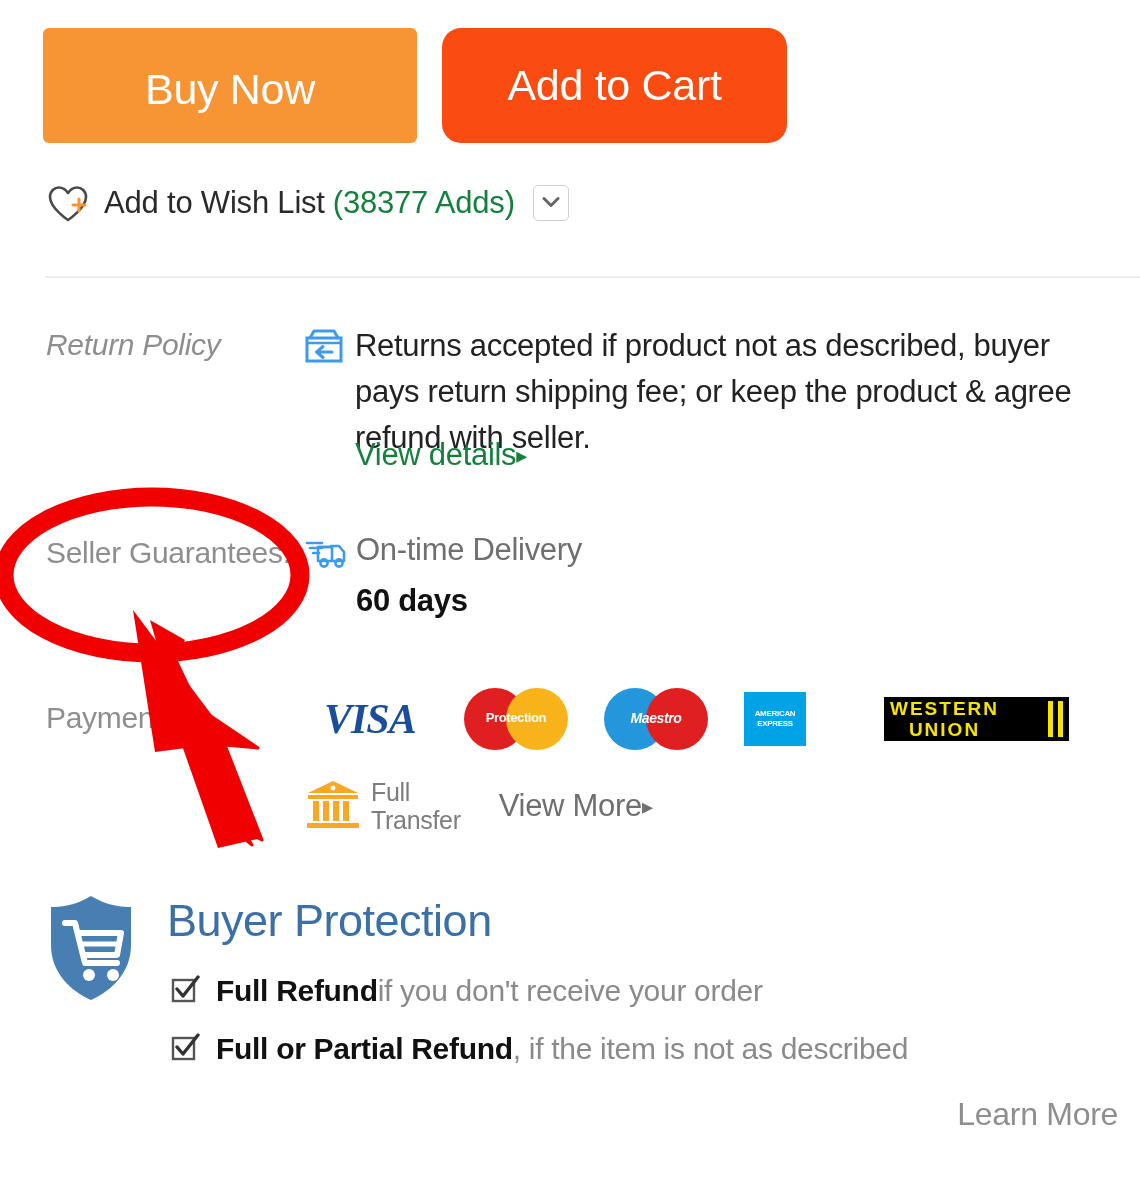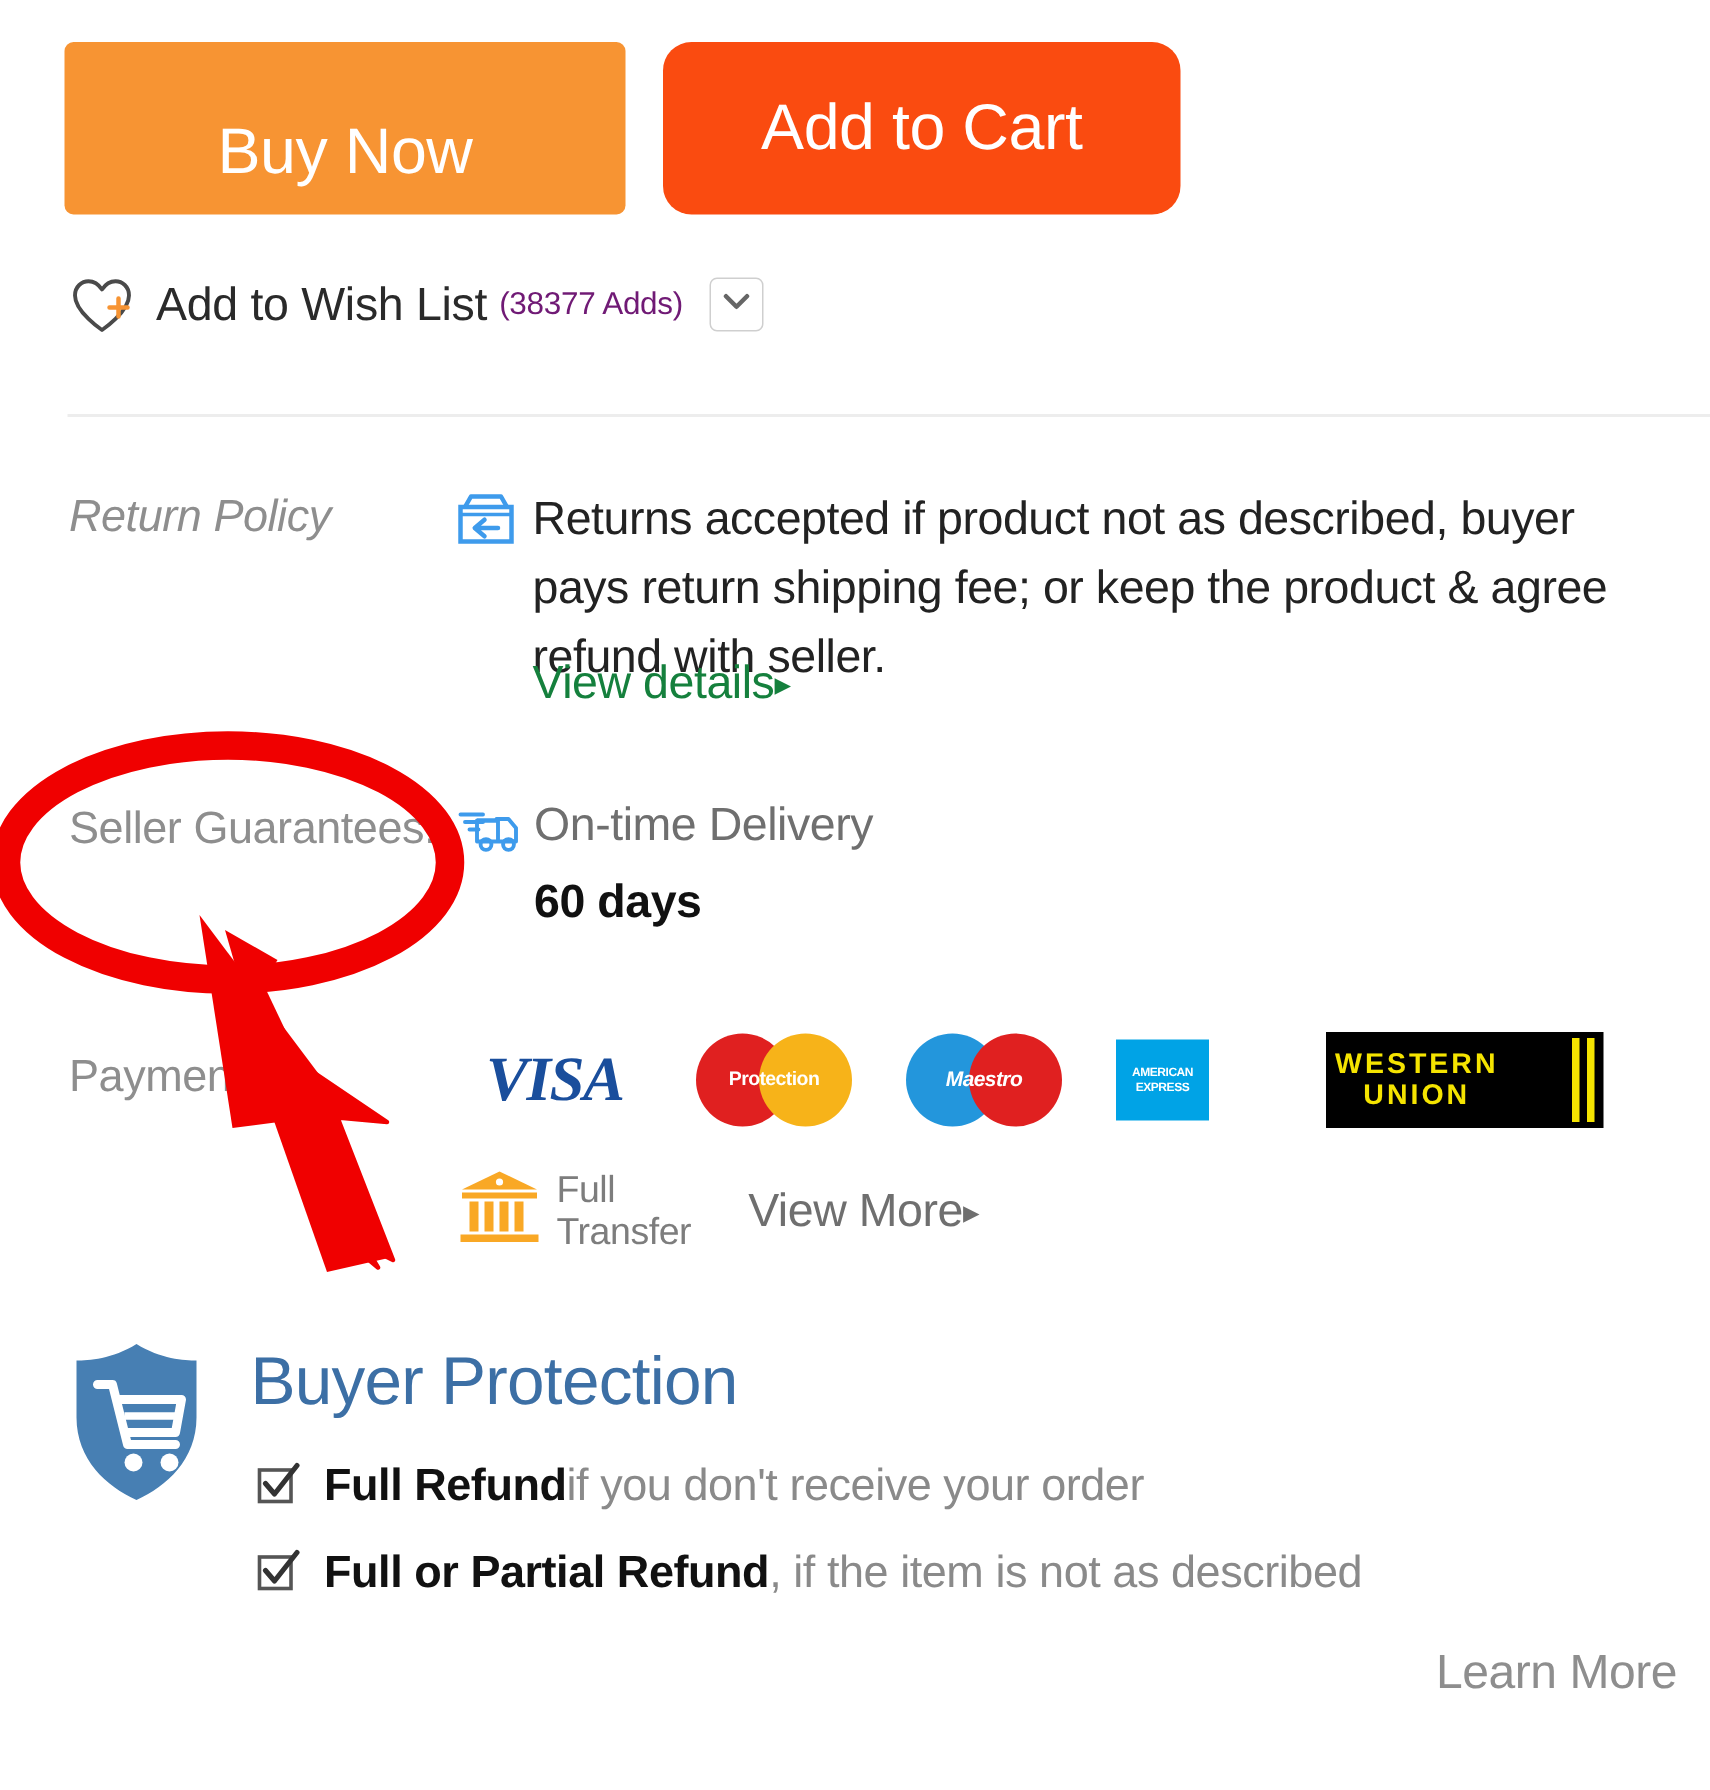--- a/index.html
+++ b/index.html
@@ -31,41 +31,41 @@
     font-family: "Liberation Sans", sans-serif;
     font-size: 43px;
     font-weight: 400;
     letter-spacing: -0.3px;
     cursor: pointer;
     padding: 0 34px;
     height: 115px;
     line-height: 115px;
     white-space: nowrap;
   }
-  .btn-buy { background: #F79433; width: 374px; padding: 16px; }
+  .btn-buy { background: #F79433; width: 374px; padding: 4px; }
   .btn-cart { background: #FA4B10; width: 345px; padding: 0; border-radius: 19px; }
 
   
   .wish-row {
     position: absolute;
     left: 46px;
     top: 183px;
     display: flex;
     align-items: center;
     gap: 12px;
   }
   .heart-icon { width: 46px; height: 40px; display:block; }
   .wish-label {
     font-size: 31px;
     color: #2a2a2a;
     letter-spacing: -0.2px;
   }
   .wish-count {
-    font-size: 21px;
-    color: #701a75;
+    font-size: 31px;
+    color: #15803d;
     letter-spacing: -0.2px;
     margin-left: -4px;
   }
   .caret-box {
     width: 34px;
     height: 34px;
     border: 1px solid #cfcfcf;
     border-radius: 5px;
     background: #fff;
     display: flex;
@@ -178,21 +178,21 @@
   }
   .amex {
     width: 62px; height: 54px; background: #00A3E6;
     display: flex; flex-direction: column; align-items: center; justify-content: center;
   }
   .amex span {
     color: #fff; font-size: 8px; font-weight: bold; line-height: 10px;
     letter-spacing: -0.3px; font-family: "Liberation Sans", sans-serif;
   }
   .wu {
-    width: 185px; height: 64px; background: #000;
+    width: 185px; height: 44px; background: #000;
     display: flex; align-items: center; justify-content: flex-start;
     position: relative;
   }
   .wu-txt {
     display: flex; flex-direction: column; align-items: center;
     padding-left: 6px;
   }
   .wu-txt span {
     color: #F5E400; font-weight: bold; font-size: 19px; line-height: 21px;
     letter-spacing: 2px; font-family: "Liberation Sans", sans-serif;

